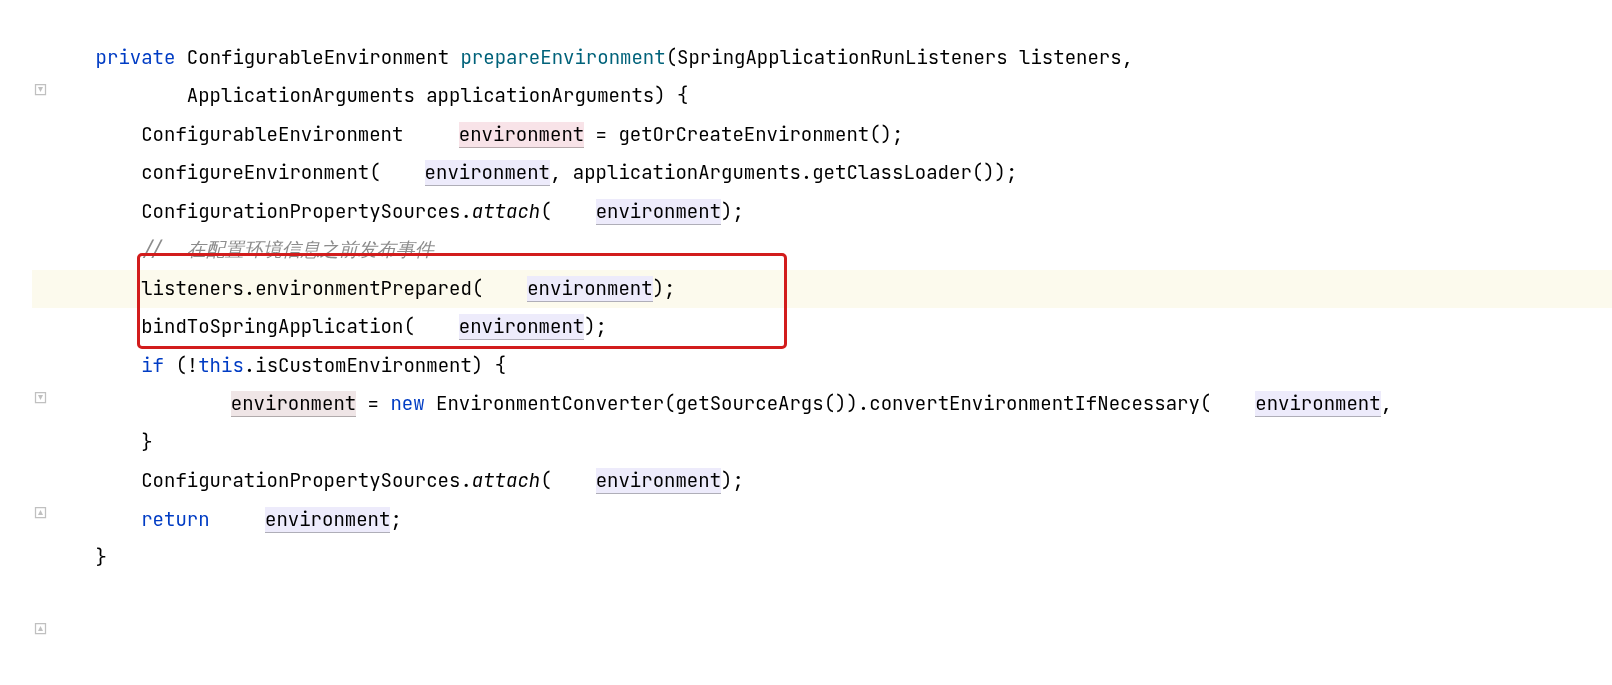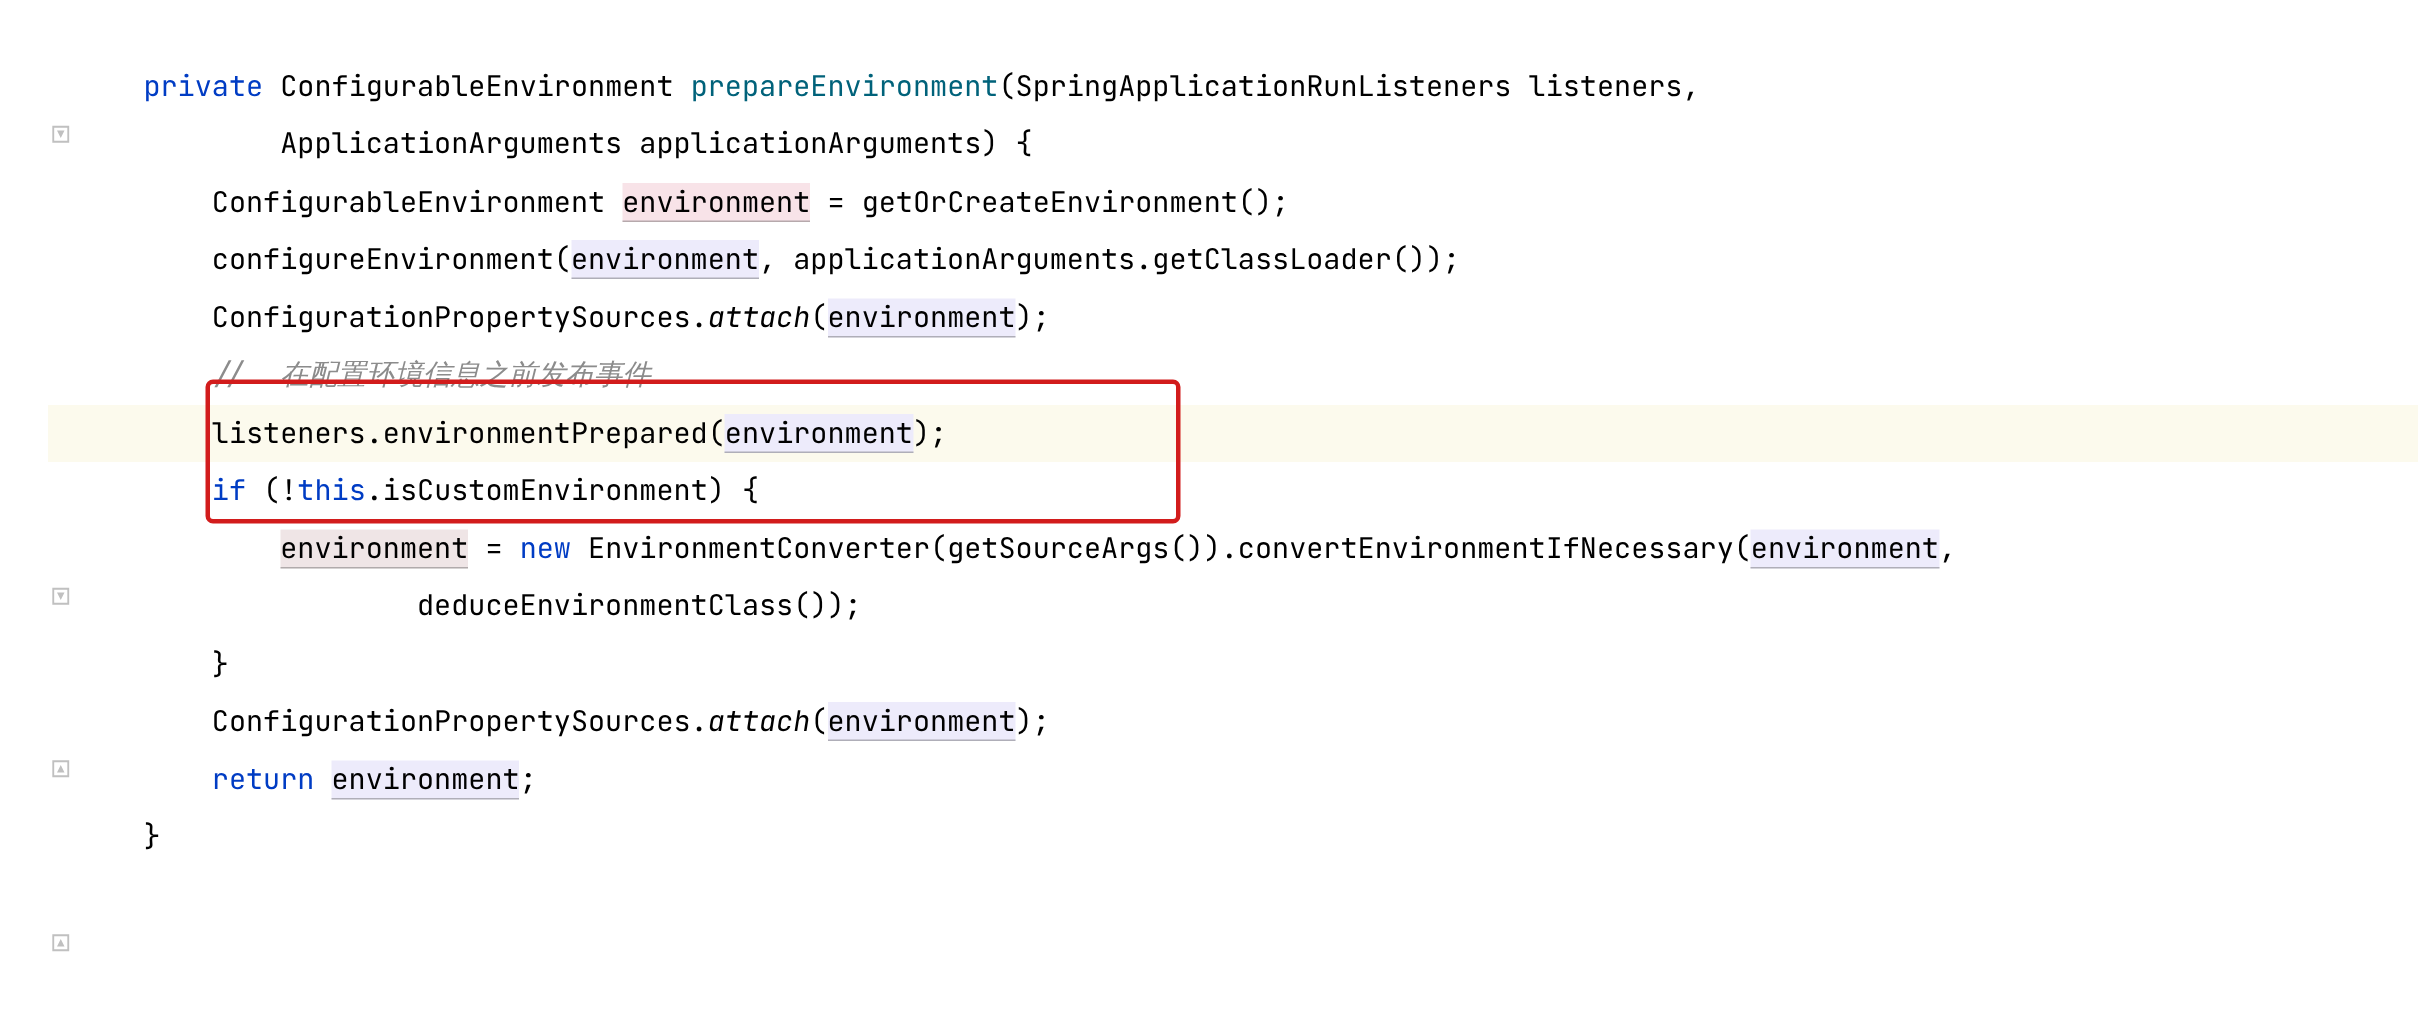--- a/index.html
+++ b/index.html
@@ -10,21 +10,21 @@
   .code{position:absolute;left:50px;right:0;top:0;}
   .ln{white-space:pre;position:relative;height:38.5px;}
   .lcur{background:#fcfaed;width:1580px;margin-left:-18px;padding-left:18px;}
   .kw{color:#003cc4;}
   .mth{color:#00627a;}
   .com{color:#8c8c8c;font-style:italic;}
   .itl{font-style:italic;}
   .hl-pink1{background:#f8e3e8;}
   .hl-pink2{background:#efe5e6;}
   .hl-lav{background:#edebfb;}
-  .ul{border-bottom:1px solid rgba(60,60,60,.35);}
+  .ul{border-bottom:1px solid rgba(60,60,60,.35);margin-left:44px;}
   .box{position:absolute;left:137px;top:253px;width:644px;height:90px;border:3px solid #d21c1c;border-radius:5px;pointer-events:none;z-index:5;}
 </style>
 </head>
 <body>
 
 <div class="editor">
 
   <div class="gutter">
     <div class="fold" style="top:82px">
       <svg viewBox="0 0 12 12">
@@ -63,26 +63,26 @@
     <div class="ln">        <span>ConfigurableEnvironment</span> <span class="hl-pink1 ul">environment</span><span> = getOrCreateEnvironment();</span></div>
 
     <div class="ln">        <span>configureEnvironment(</span><span class="hl-lav ul">environment</span><span>, applicationArguments.getClassLoader());</span></div>
 
     <div class="ln">        <span>ConfigurationPropertySources.</span><span class="itl">attach</span><span>(</span><span class="hl-lav ul">environment</span><span>);</span></div>
 
     <div class="ln">        <span class="com">//  在配置环境信息之前发布事件</span></div>
 
     <div class="ln lcur">        <span>listeners.environmentPrepared(</span><span class="hl-lav ul">environment</span><span>);</span></div>
 
+    <div class="ln">        <span>bindToSpringApplication(</span><span class="hl-lav ul">environment</span><span>);</span></div>
 
     <div class="ln">        <span class="kw">if</span><span> (!</span><span class="kw">this</span><span>.isCustomEnvironment) {</span></div>
 
     <div class="ln">            <span class="hl-pink2 ul">environment</span><span> = </span><span class="kw">new</span><span> EnvironmentConverter(getSourceArgs()).convertEnvironmentIfNecessary(</span><span class="hl-lav ul">environment</span><span>,</span></div>
 
-    <div class="ln">                    <span>deduceEnvironmentClass());</span></div>
 
     <div class="ln">        <span>}</span></div>
 
     <div class="ln">        <span>ConfigurationPropertySources.</span><span class="itl">attach</span><span>(</span><span class="hl-lav ul">environment</span><span>);</span></div>
 
     <div class="ln">        <span class="kw">return</span> <span class="hl-lav ul">environment</span><span>;</span></div>
 
     <div class="ln">    <span>}</span></div>
   </div>
 

